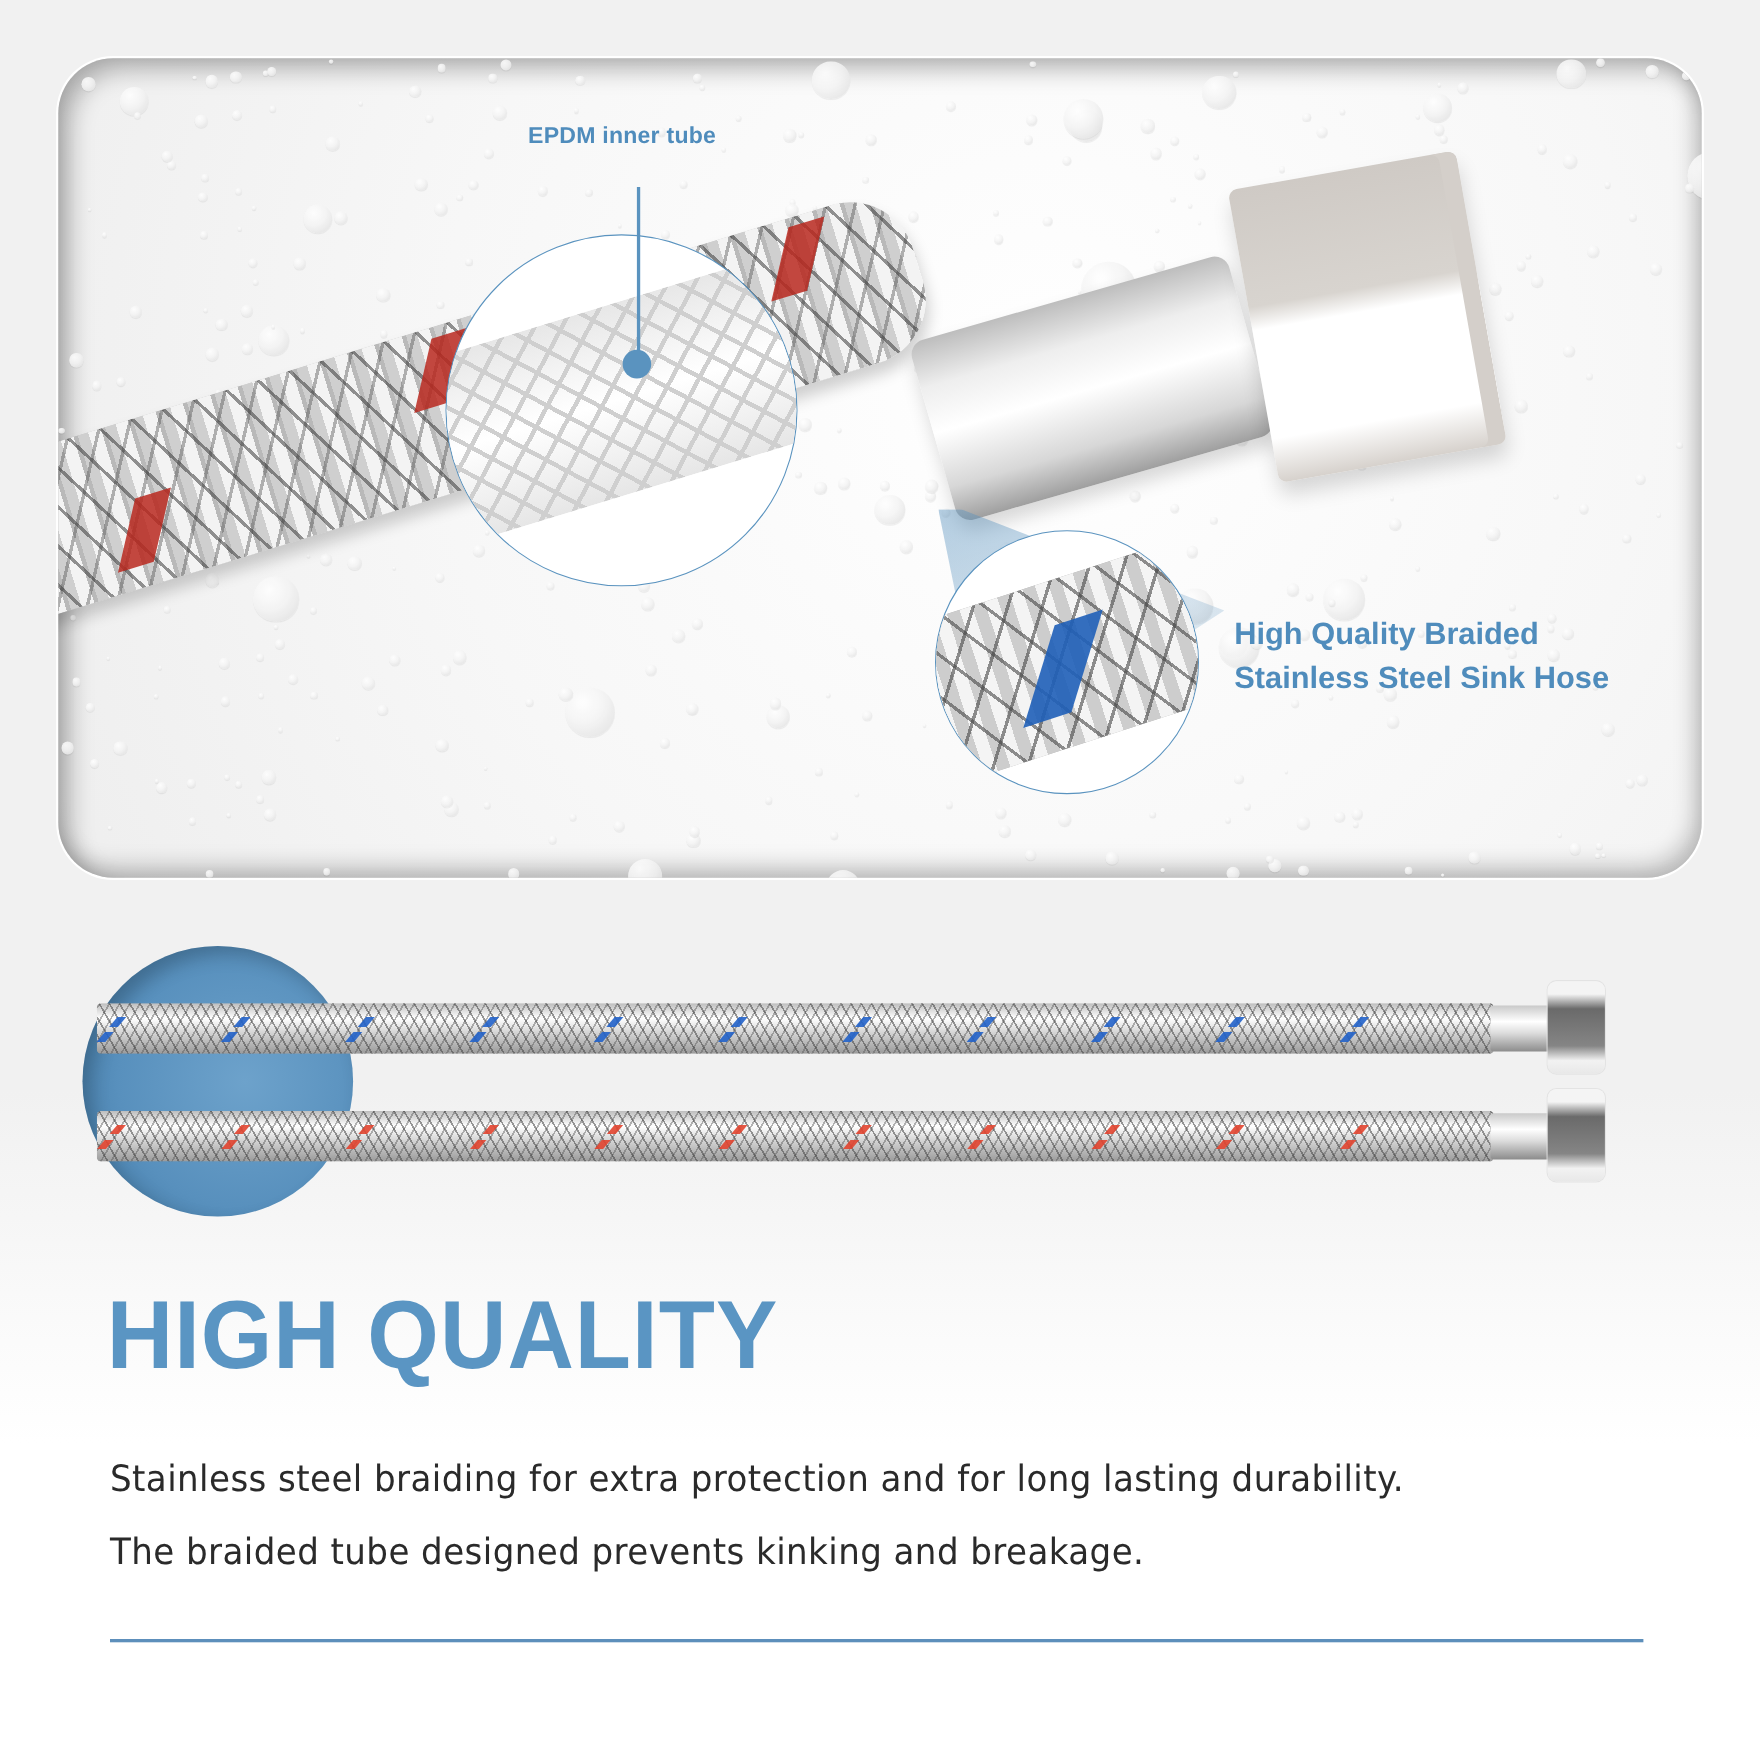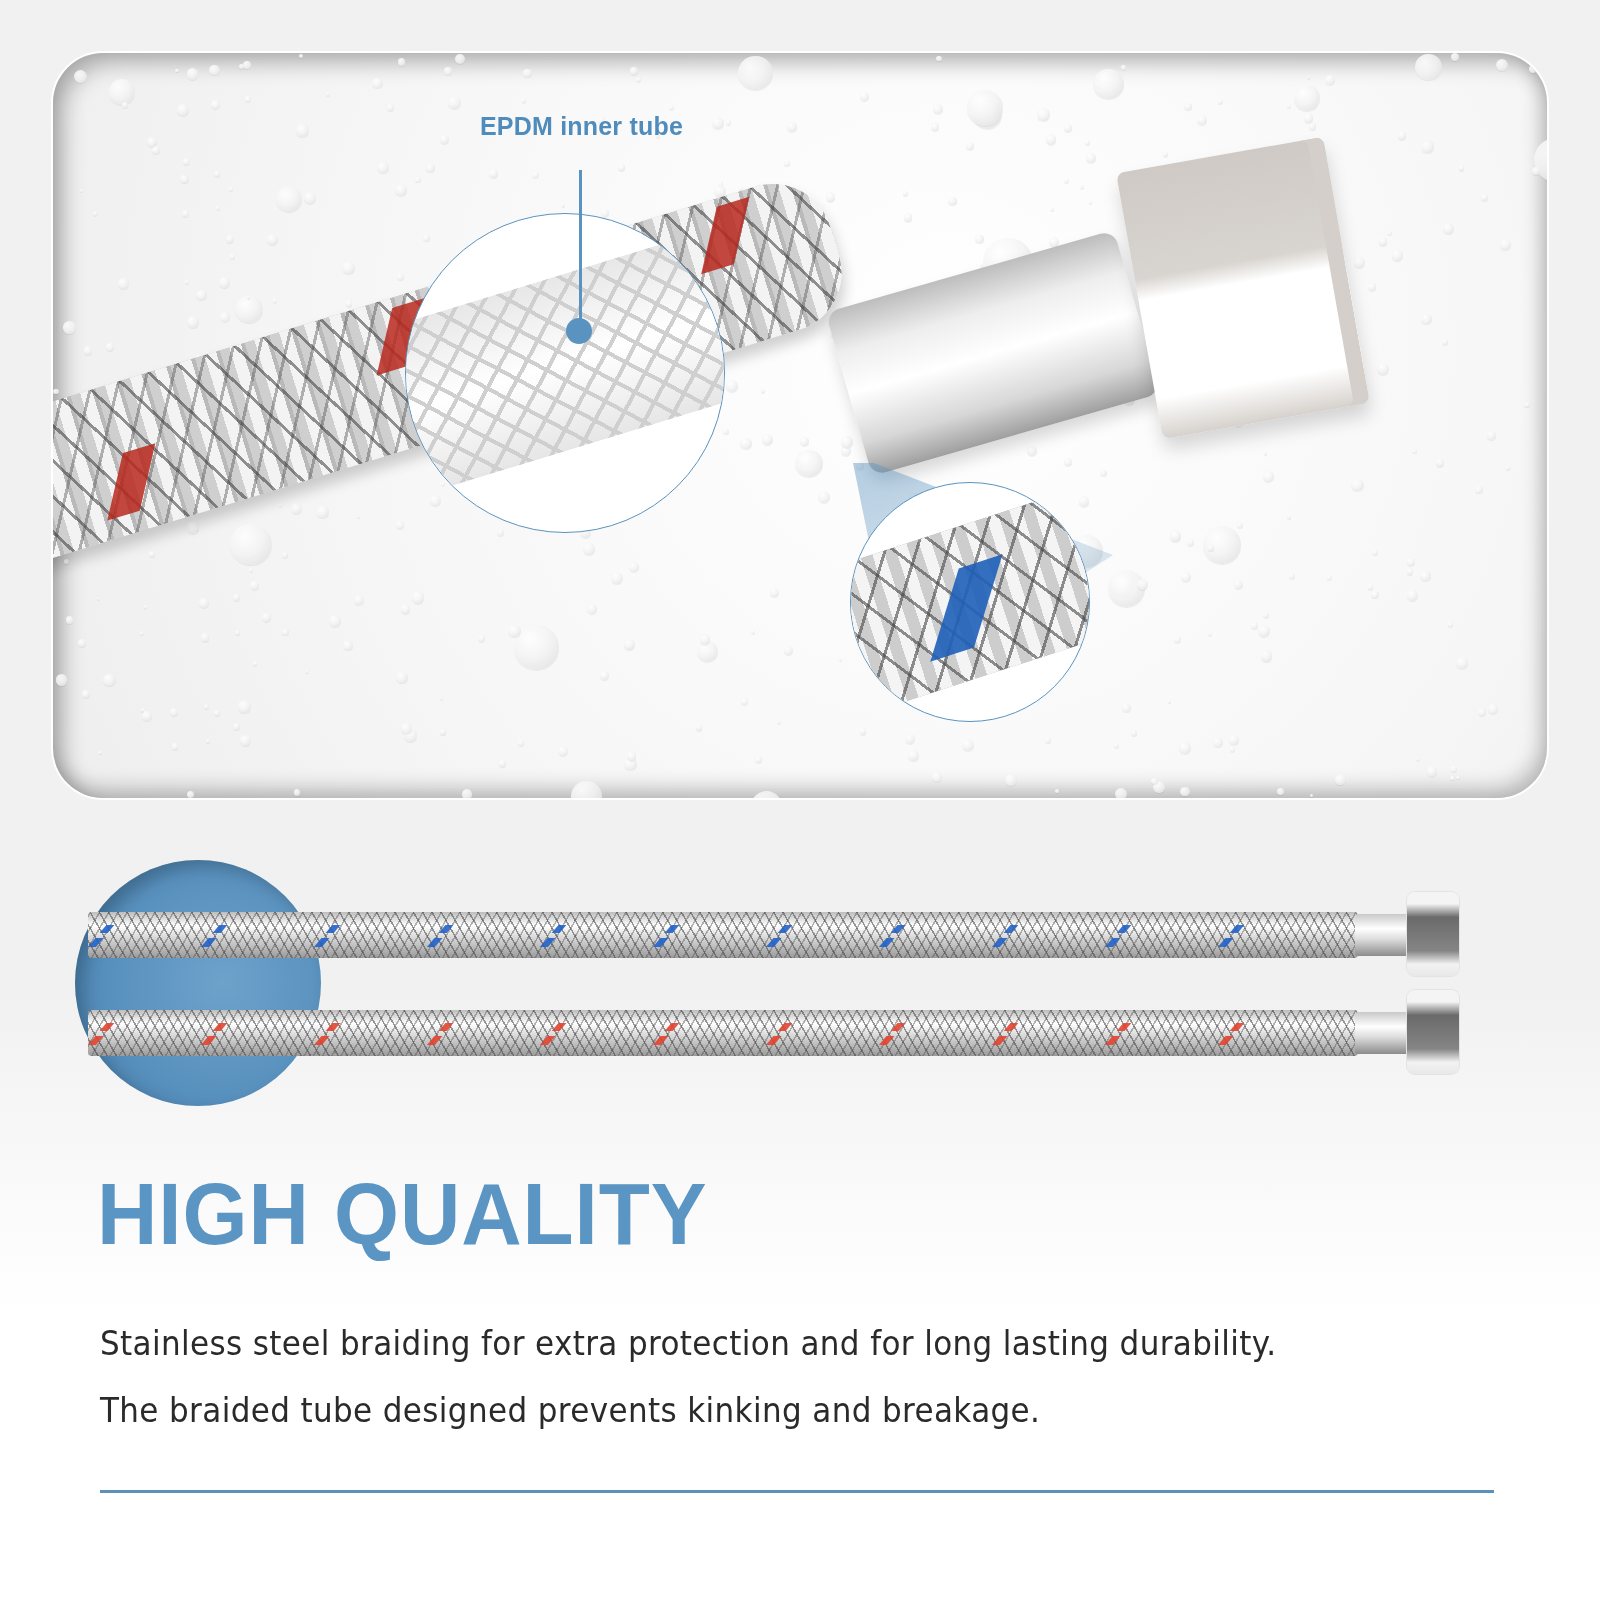--- a/index.html
+++ b/index.html
@@ -89,21 +89,21 @@
     background:
       repeating-linear-gradient(55deg, rgba(70,70,70,0.6) 0 3px, transparent 3px 30px),
       repeating-linear-gradient(-55deg, rgba(70,70,70,0.6) 0 3px, transparent 3px 30px),
       repeating-linear-gradient(90deg, #cdcdcd 0 12px, #f4f4f4 12px 24px),
       linear-gradient(180deg, #a9a9a9, #f5f5f5 45%, #b3b3b3);
   }
   .braid-zoom .blue { position: absolute; left: 110px; top: 40px; width: 46px; height: 80px; background: #1f5fb8; transform: skewX(-35deg); opacity: 0.9; }
 
   .label-epdm {
     position: absolute; left: 480px; top: 112px;
-    font-family: "Liberation Sans", sans-serif; font-weight: bold; font-size: 25px;
+    font-family: "Liberation Sans", sans-serif; font-weight: bold; font-size: 21px;
     color: #4f8cbc; letter-spacing: 0.2px;
   }
   .label-braided {
     position: absolute; left: 1122px; top: 556px;
     font-family: "Liberation Sans", sans-serif; font-weight: bold; font-size: 28px; line-height: 40px;
     color: #4f8cbc;
   }
 
   
   .blue-disc {
@@ -594,20 +594,24 @@
   <div class="callout-line-1" style="left:526px; top:117px;"></div>
   <div class="callout-dot-1" style="left:513px; top:265px;"></div>
 
   <div class="callout-circle-2" style="left:797px; top:429px;">
     <div class="braid-zoom">
       <div class="blue"></div>
     </div>
   </div>
 
   <div class="label-epdm" style="left:427px; top:59px;">EPDM inner tube</div>
+  <div class="label-braided" style="left:1069px; top:503px;">
+    <div>High Quality Braided</div>
+    <div>Stainless Steel Sink Hose</div>
+  </div>
 </div>
 
 <div class="blue-disc"></div>
 <div class="hose top" id="hose-top">
     <div class="mark blue" style="left: 10px;"></div>
     <div class="mark blue" style="left: 123px;"></div>
     <div class="mark blue" style="left: 236px;"></div>
     <div class="mark blue" style="left: 349px;"></div>
     <div class="mark blue" style="left: 462px;"></div>
     <div class="mark blue" style="left: 575px;"></div>

